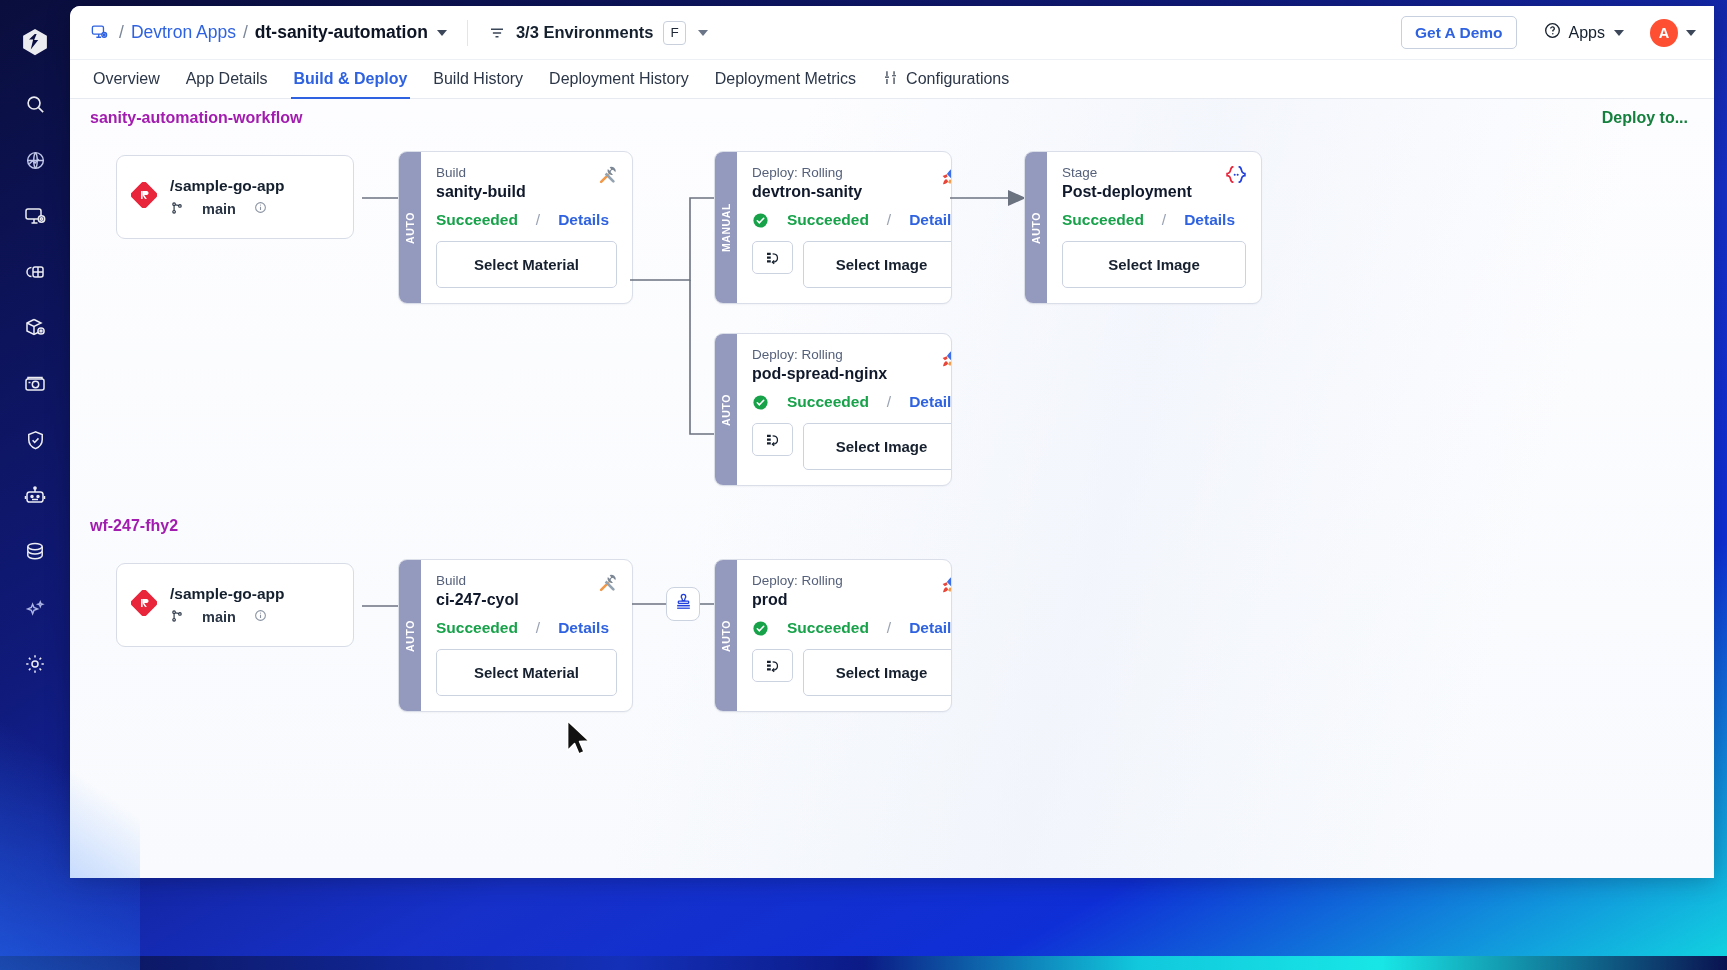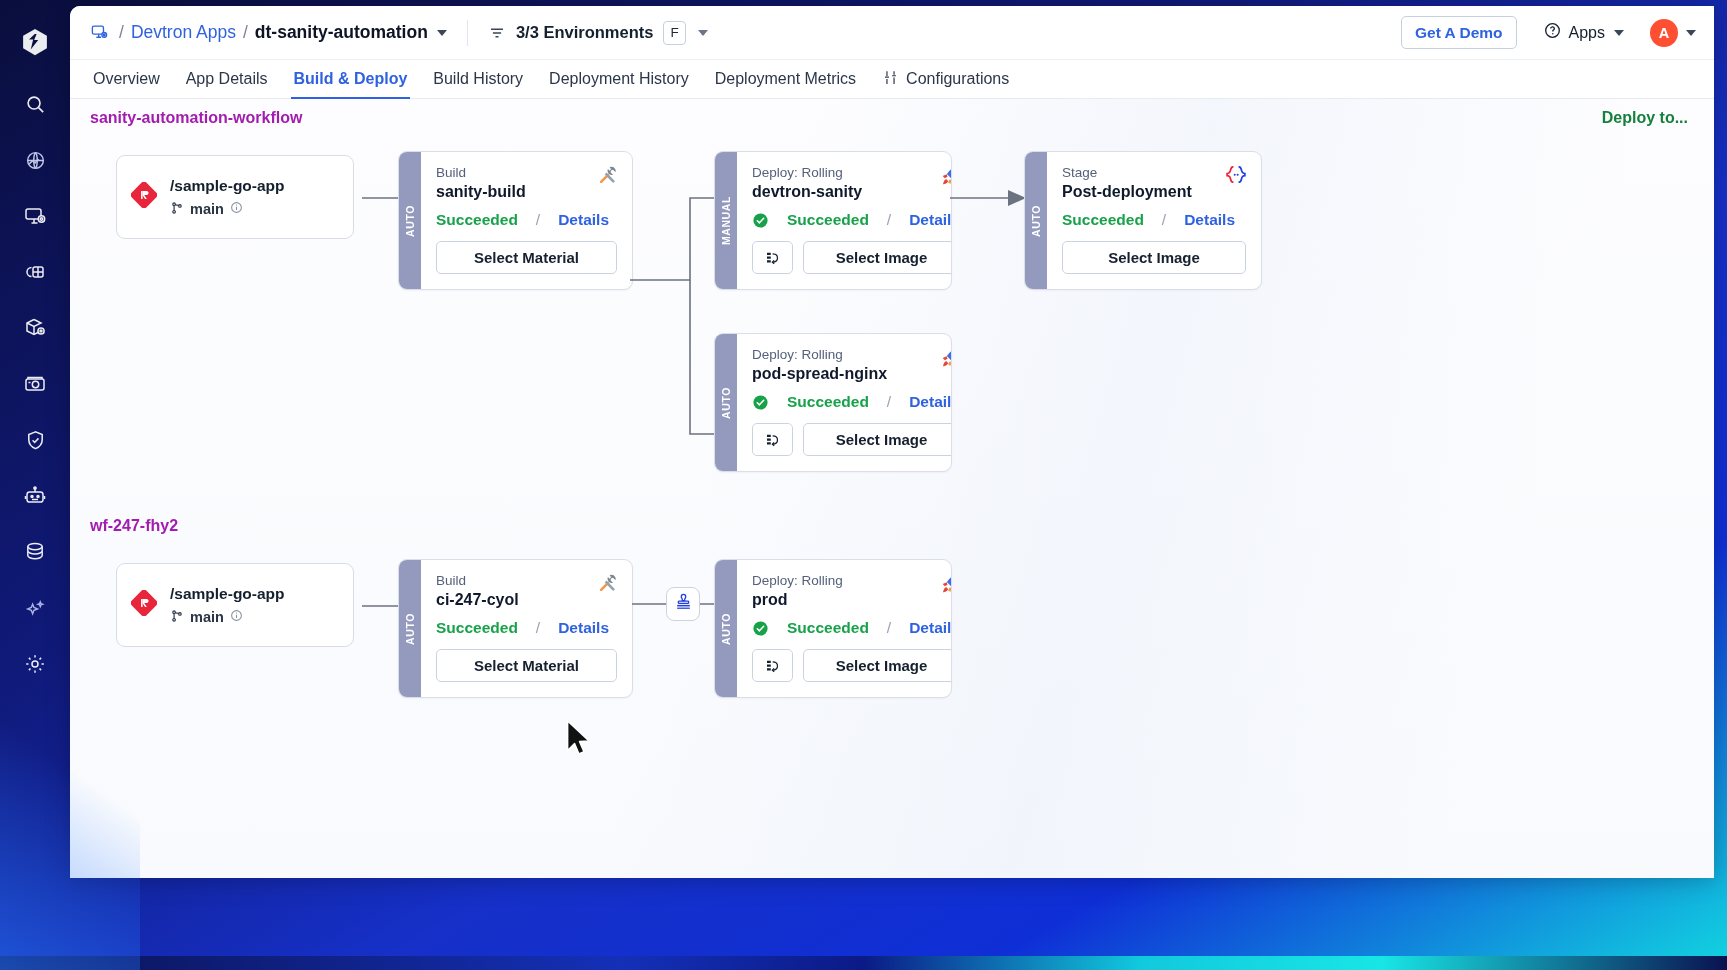--- a/index.html
+++ b/index.html
@@ -140,21 +140,21 @@
 
   
   .node { position: absolute; }
 
   .src-card {
     width: 238px; height: 84px;
     background: #fff; border: 1px solid #d7dce6; border-radius: 9px;
     display: flex; align-items: center; padding: 0 14px; gap: 13px;
   }
   .src-text .repo { font-size: 15.5px; font-weight: 700; color: #15202f; margin-bottom: 6px; }
-  .src-text .branch { display: flex; align-items: center; gap: 6px; font-size: 14.5px; color: #2a3545; font-weight: 700;}
+  .src-text .branch { display: flex; align-items: center; gap: 18px; font-size: 14.5px; color: #2a3545; font-weight: 700;}
   .src-text .branch .info { color: #8b93a3; }
 
   .stage-card {
     display: flex; border-radius: 9px;
     background: #fff;
     border: 1px solid #d9dee8;
     overflow: hidden;
     box-shadow: 0 1px 2px rgba(16,24,40,.04);
   }
   .trig {
@@ -169,21 +169,21 @@
   .stage-kind { font-size: 13.5px; color: #55607a; margin-bottom: 3px; }
   .stage-name { font-size: 16px; font-weight: 700; color: #10192b; margin-bottom: 10px; }
   .stage-status { display: flex; align-items: center; gap: 18px; font-size: 15.5px; margin-bottom: 12px; }
   .ok-dot { width: 17px; height: 17px; flex: 0 0 17px; }
   .st-ok { color: #17a24a; font-weight: 600; }
   .st-sep { color: #9aa3b4; }
   .st-details { color: #2f62e0; font-weight: 700; cursor: pointer; }
   .stage-icon { position: absolute; top: 12px; right: 13px; }
   .btn-row { display: flex; gap: 10px; }
   .sel-btn {
-    flex: 1; height: 33px;
+    flex: 1; height: 47px;
     border: 1px solid #ccd3e0; border-radius: 5px; background: #fff;
     display: flex; align-items: center; justify-content: center;
     font-size: 15px; font-weight: 600; color: #16202f; cursor: pointer;
   }
   .icon-btn {
     width: 41px; height: 33px;
     border: 1px solid #ccd3e0; border-radius: 5px; background: #fff;
     display: flex; align-items: center; justify-content: center; cursor: pointer;
   }
   .approval-node {

